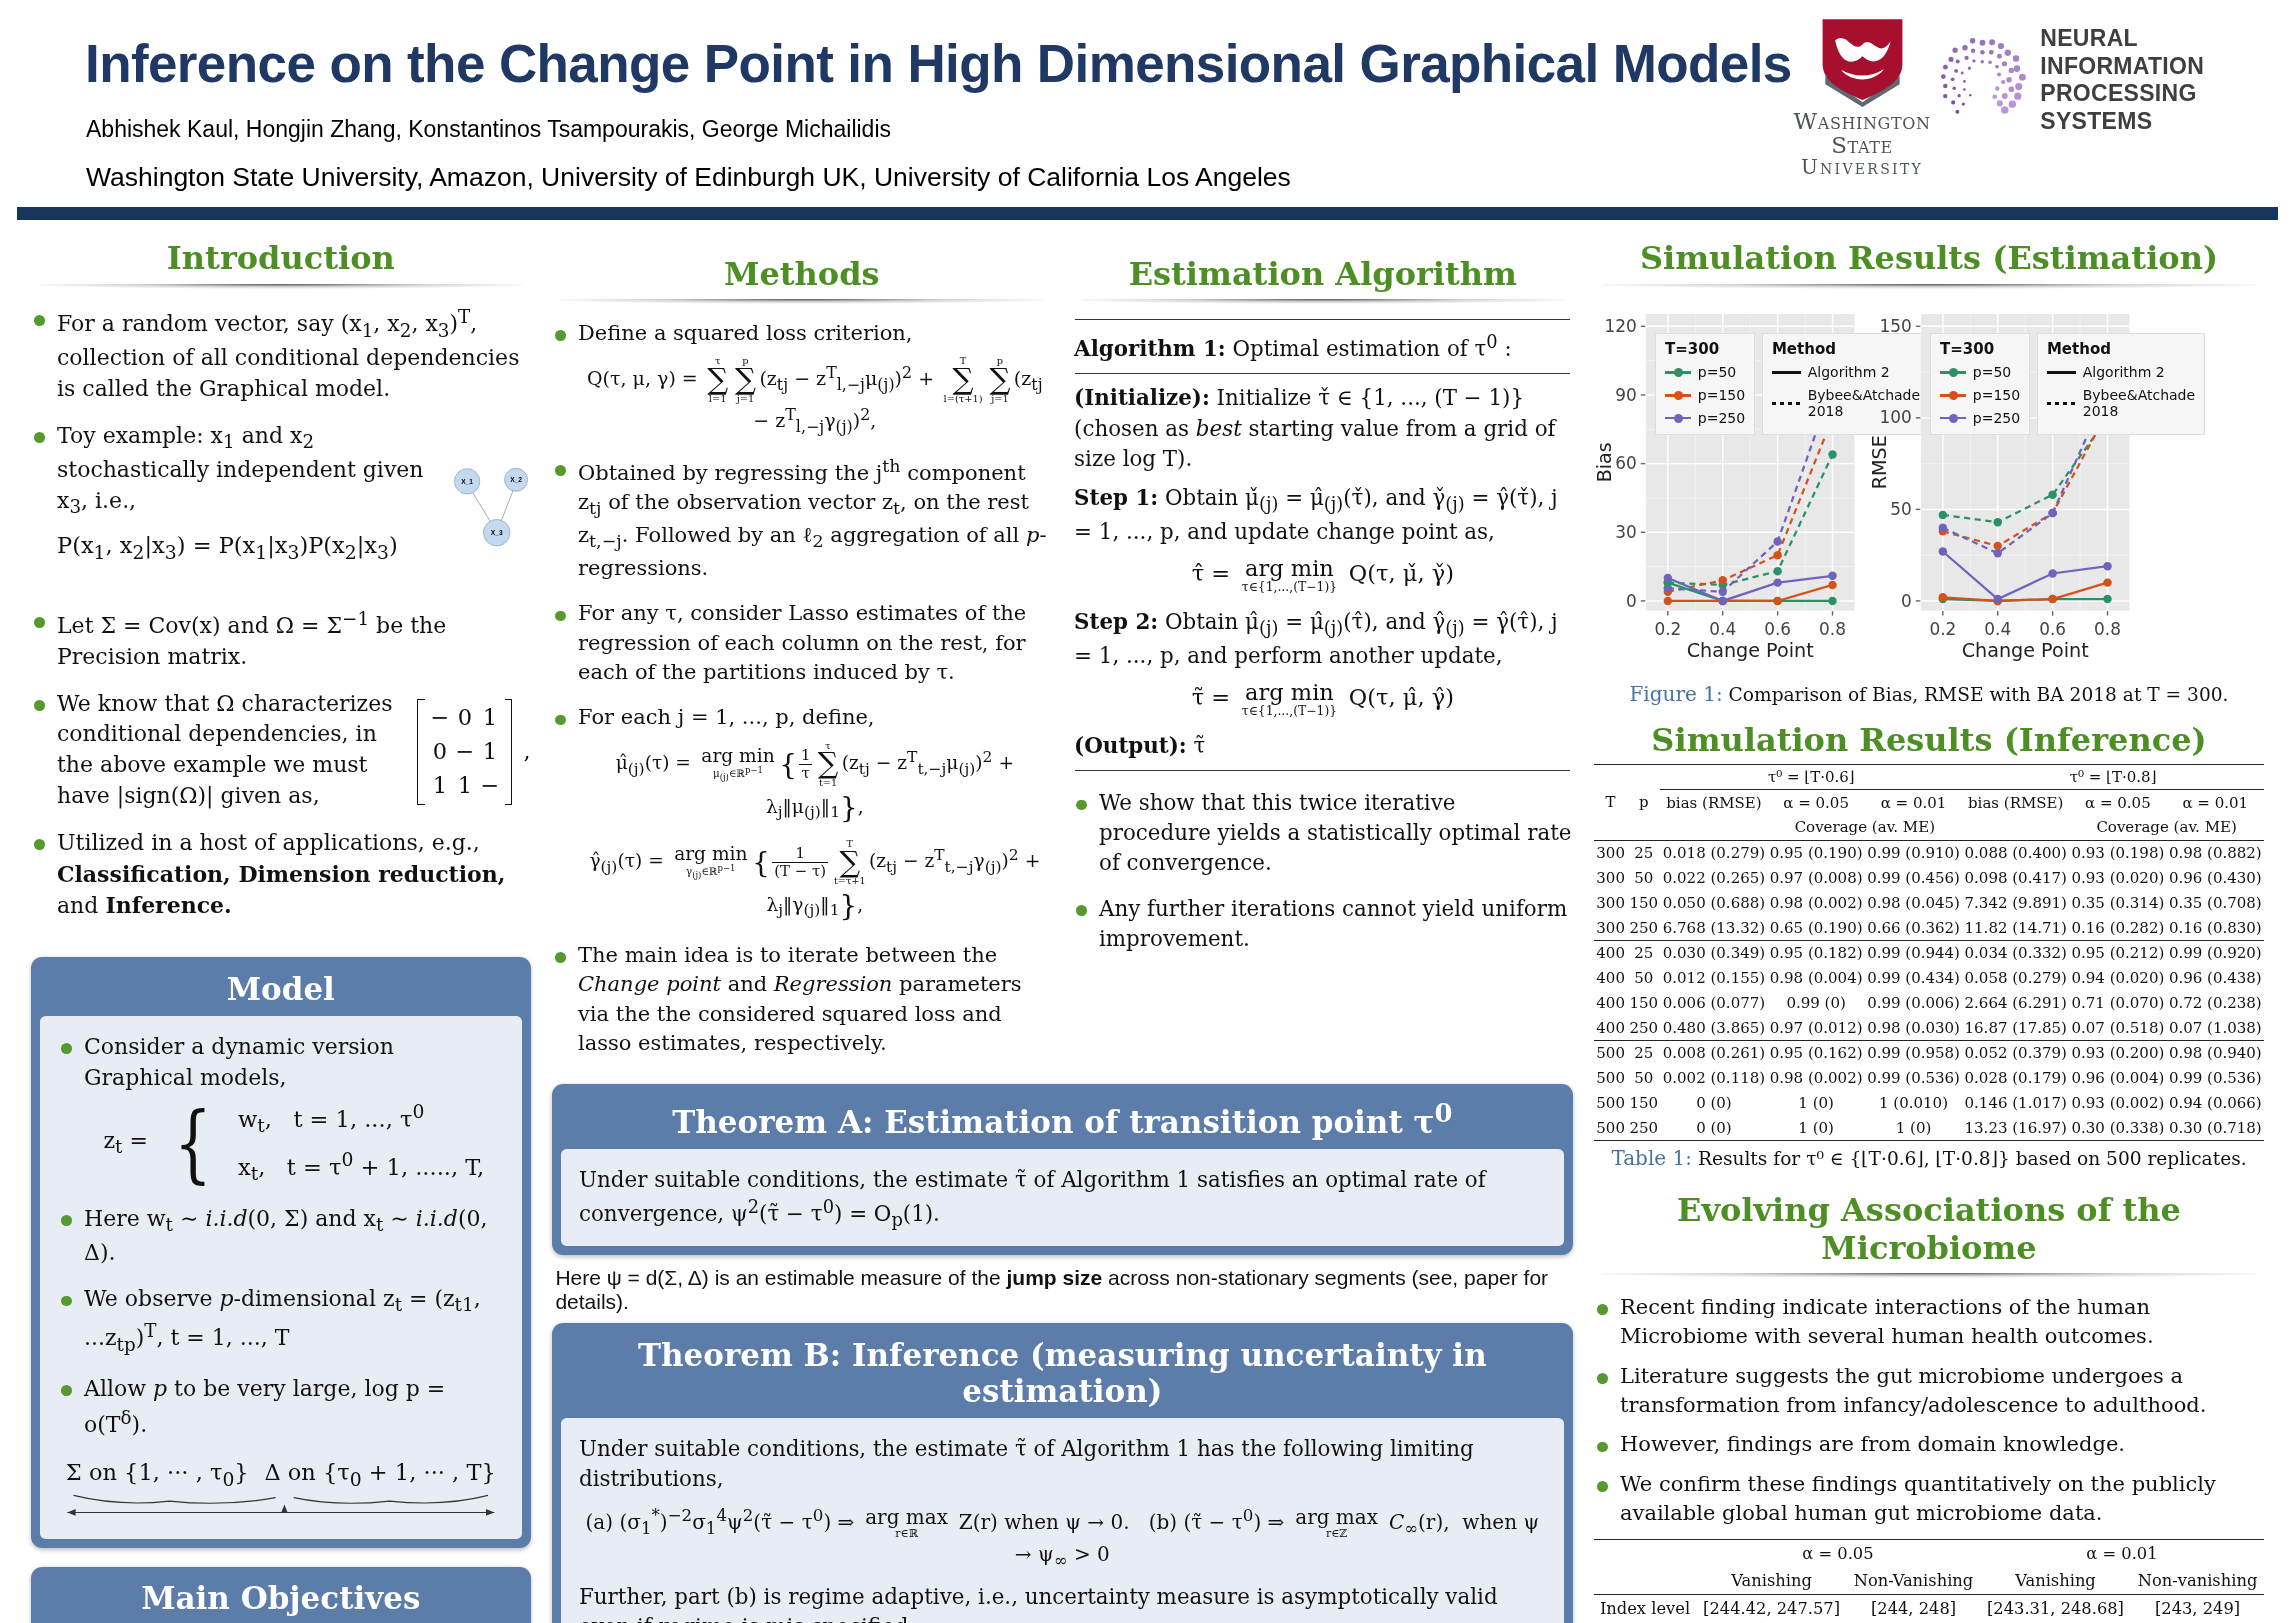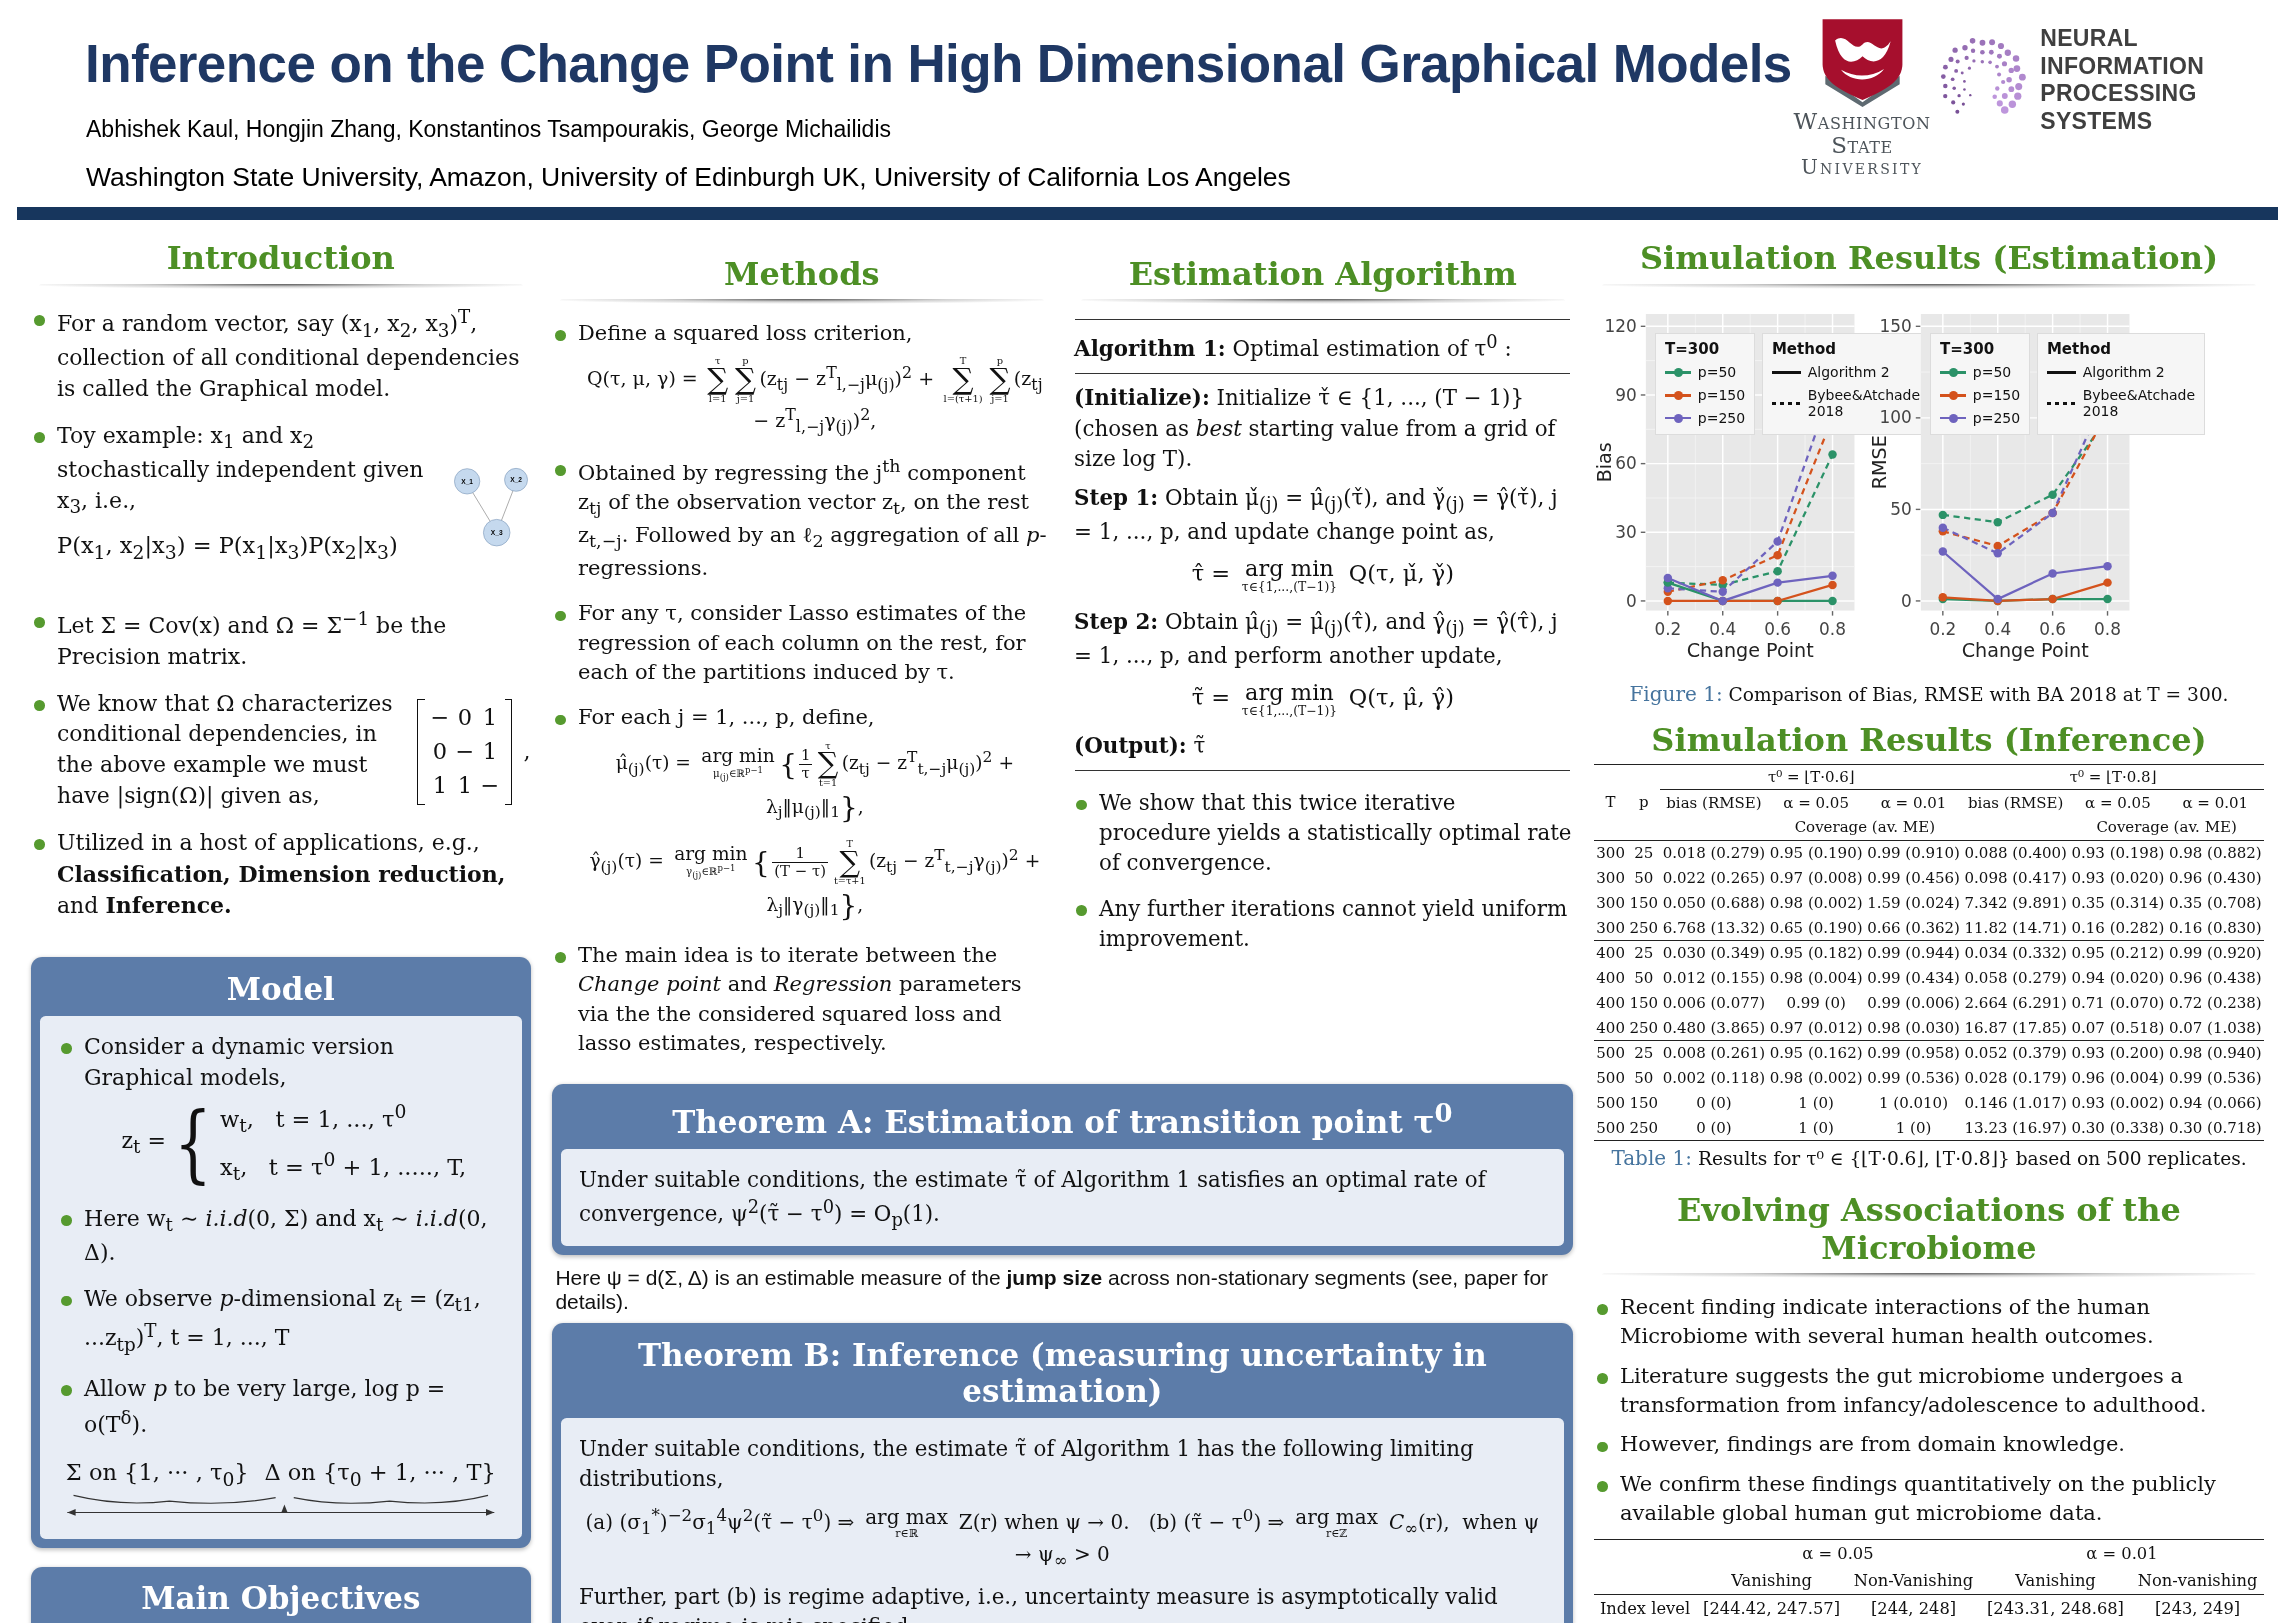--- a/index.html
+++ b/index.html
@@ -54,21 +54,21 @@
   
   .toy{display:flex;gap:5.6px;align-items:flex-start;}
   .toy .txt{flex:1 1 auto;}
   .matrix-row{display:flex;align-items:center;justify-content:flex-end;gap:11.3px;margin-top:3.4px;}
   .matrix{display:inline-grid;grid-template-columns:repeat(3,25px);row-gap:2.3px;position:relative;
           padding:3.4px 10px;text-align:center;font-size:22.5px;}
   .matrix::before,.matrix::after{content:"";position:absolute;top:0;bottom:0;width:6.8px;
           border:1.7px solid #111;}
   .matrix::before{left:0;border-right:none;}
   .matrix::after{right:0;border-left:none;}
-  .cases{display:flex;align-items:center;justify-content:center;gap:0;margin:5.6px 0 10px;}
+  .cases{display:flex;align-items:center;justify-content:center;gap:18px;margin:5.6px 0 10px;}
   .cases .brace{font-size:85px;font-weight:100;line-height:0.9;transform:scaleX(0.7);}
   .cases .rows{display:flex;flex-direction:column;gap:8px;text-align:left;font-size:22.5px;}
   .segline{display:flex;justify-content:space-around;font-size:22.5px;margin-top:14.7px;}
   
   .alg-rule{border-top:1.7px solid #333;margin:8px 2.3px;}
   .alg p{margin:9px 1.1px;font-size:21.4px;line-height:1.42;}
   
   .thm .panel{font-size:21.4px;}
   .here-line{font-family:"Liberation Sans",sans-serif;font-size:21px;margin:11.3px 3.4px 1.1px;}
   
@@ -655,21 +655,21 @@
               <td>0.99 (0.456)</td>
               <td>0.098 (0.417)</td>
               <td>0.93 (0.020)</td>
               <td>0.96 (0.430)</td>
             </tr>
             <tr>
               <td>300</td>
               <td>150</td>
               <td>0.050 (0.688)</td>
               <td>0.98 (0.002)</td>
-              <td>1.59 (0.024)</td>
+              <td>0.98 (0.045)</td>
               <td>7.342 (9.891)</td>
               <td>0.35 (0.314)</td>
               <td>0.35 (0.708)</td>
             </tr>
             <tr class="gend">
               <td>300</td>
               <td>250</td>
               <td>6.768 (13.32)</td>
               <td>0.65 (0.190)</td>
               <td>0.66 (0.362)</td>

